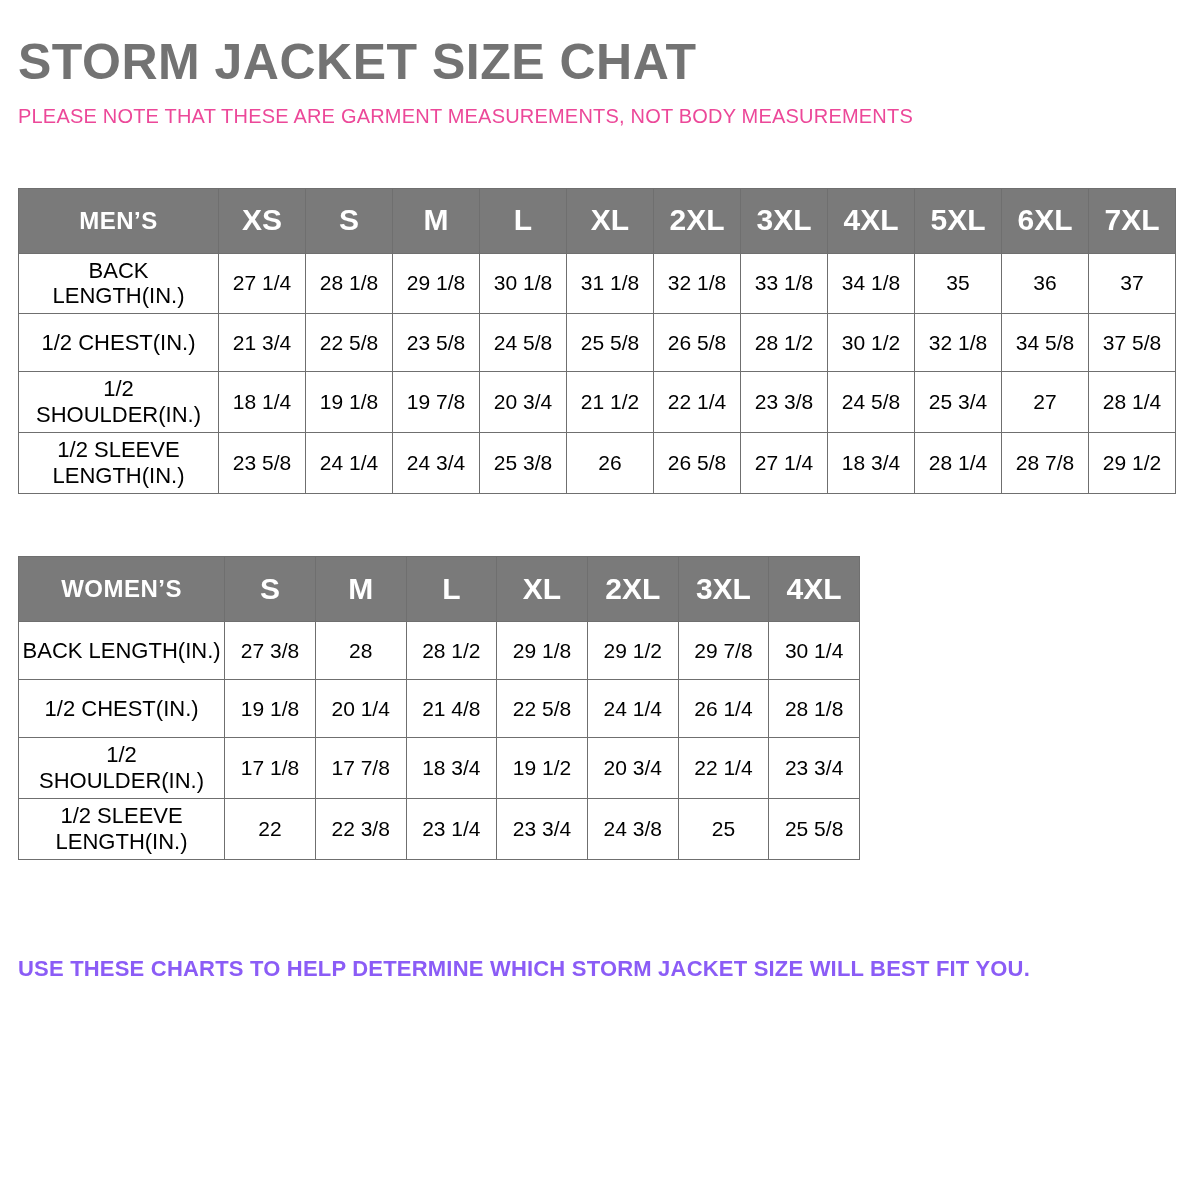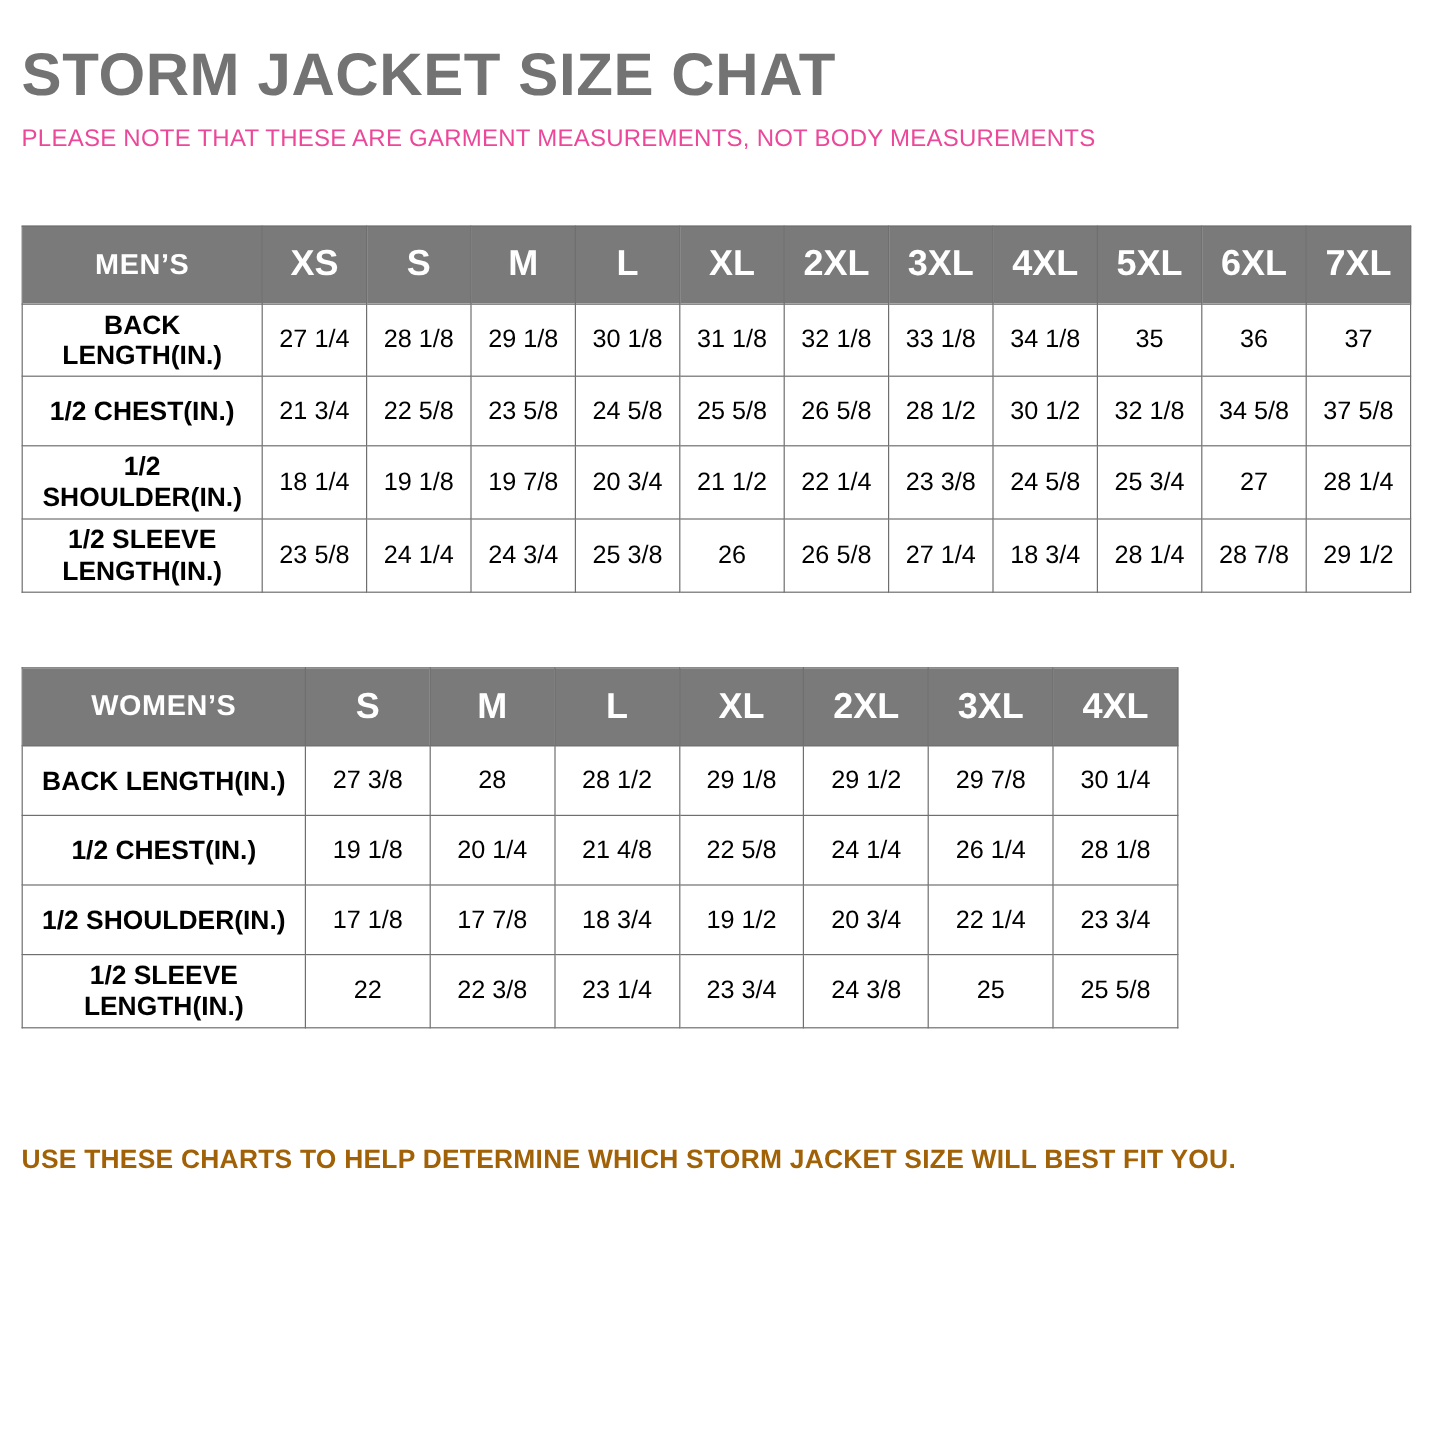--- a/index.html
+++ b/index.html
@@ -60,44 +60,44 @@
     color: #ffffff;
     font-weight: bold;
     height: 56px;
     font-size: 30px;
   }
   table.size-table thead th.corner {
     font-size: 24px;
     letter-spacing: 0.5px;
   }
   table.size-table tbody th.rowlabel {
-    font-weight: bold;
+    font-weight: normal;
     font-size: 22px;
     background: #ffffff;
     color: #000000;
     line-height: 1.18;
   }
   .men-wrap { margin-top: 58px; }
   .men-wrap table { width: 1046px; }
   .men-wrap col.c0 { width: 200px; }
   .men-wrap col.cx { width: 87px; }
   .men-wrap tbody tr { height: 58px; }
 
   .women-wrap { margin-top: 62px; }
-  .women-wrap table { width: 964px; border-radius: 15px; }
+  .women-wrap table { width: 842px; border-radius: 15px; }
   .women-wrap col.c0 { width: 200px; }
   .women-wrap col.cx { width: 88px; }
   .women-wrap tbody tr { height: 58px; }
 
   .footer-note {
     margin: 0;
     padding-top: 96px;
     font-size: 22px;
     font-weight: bold;
-    color: #a16207;
+    color: #8b5cf6;
     letter-spacing: 0.2px;
   }
 </style>
 </head>
 <body>
 
 <div class="page">
 
   <h1 class="title">STORM JACKET SIZE CHAT</h1>
 

